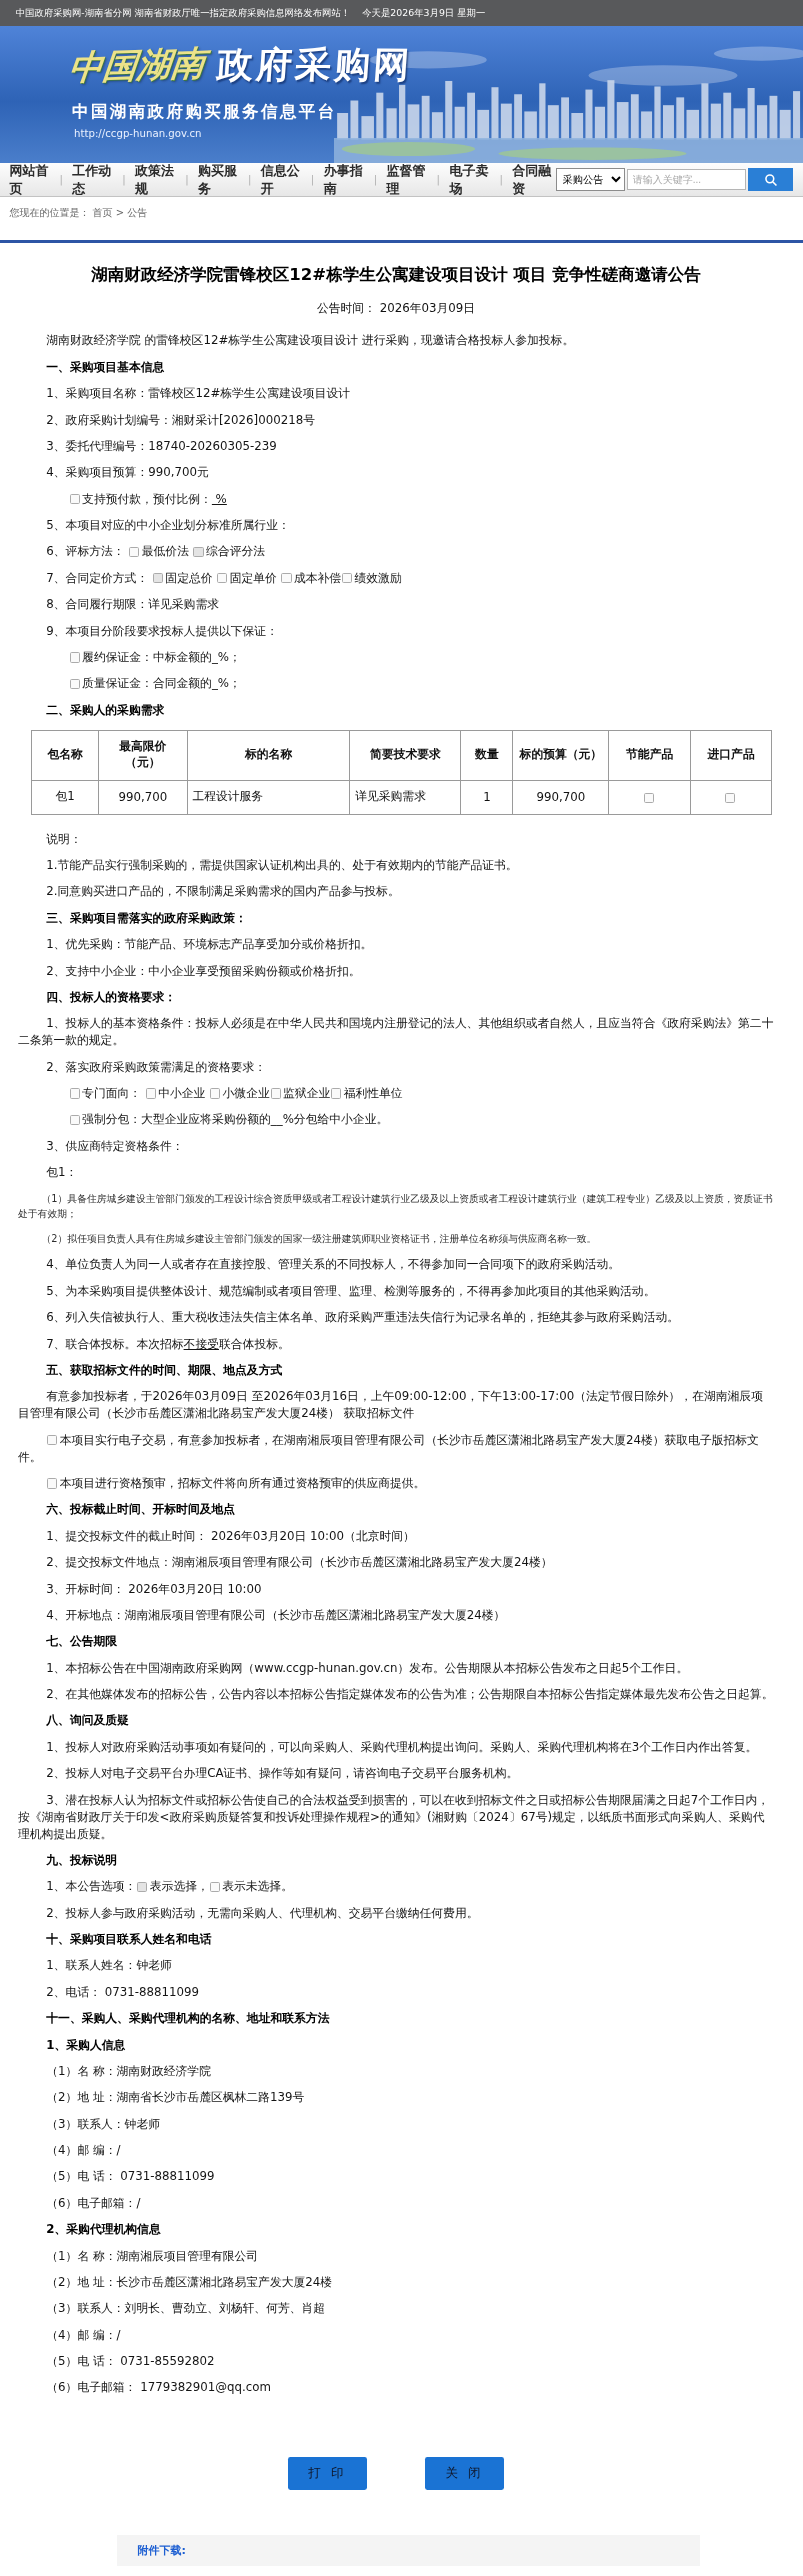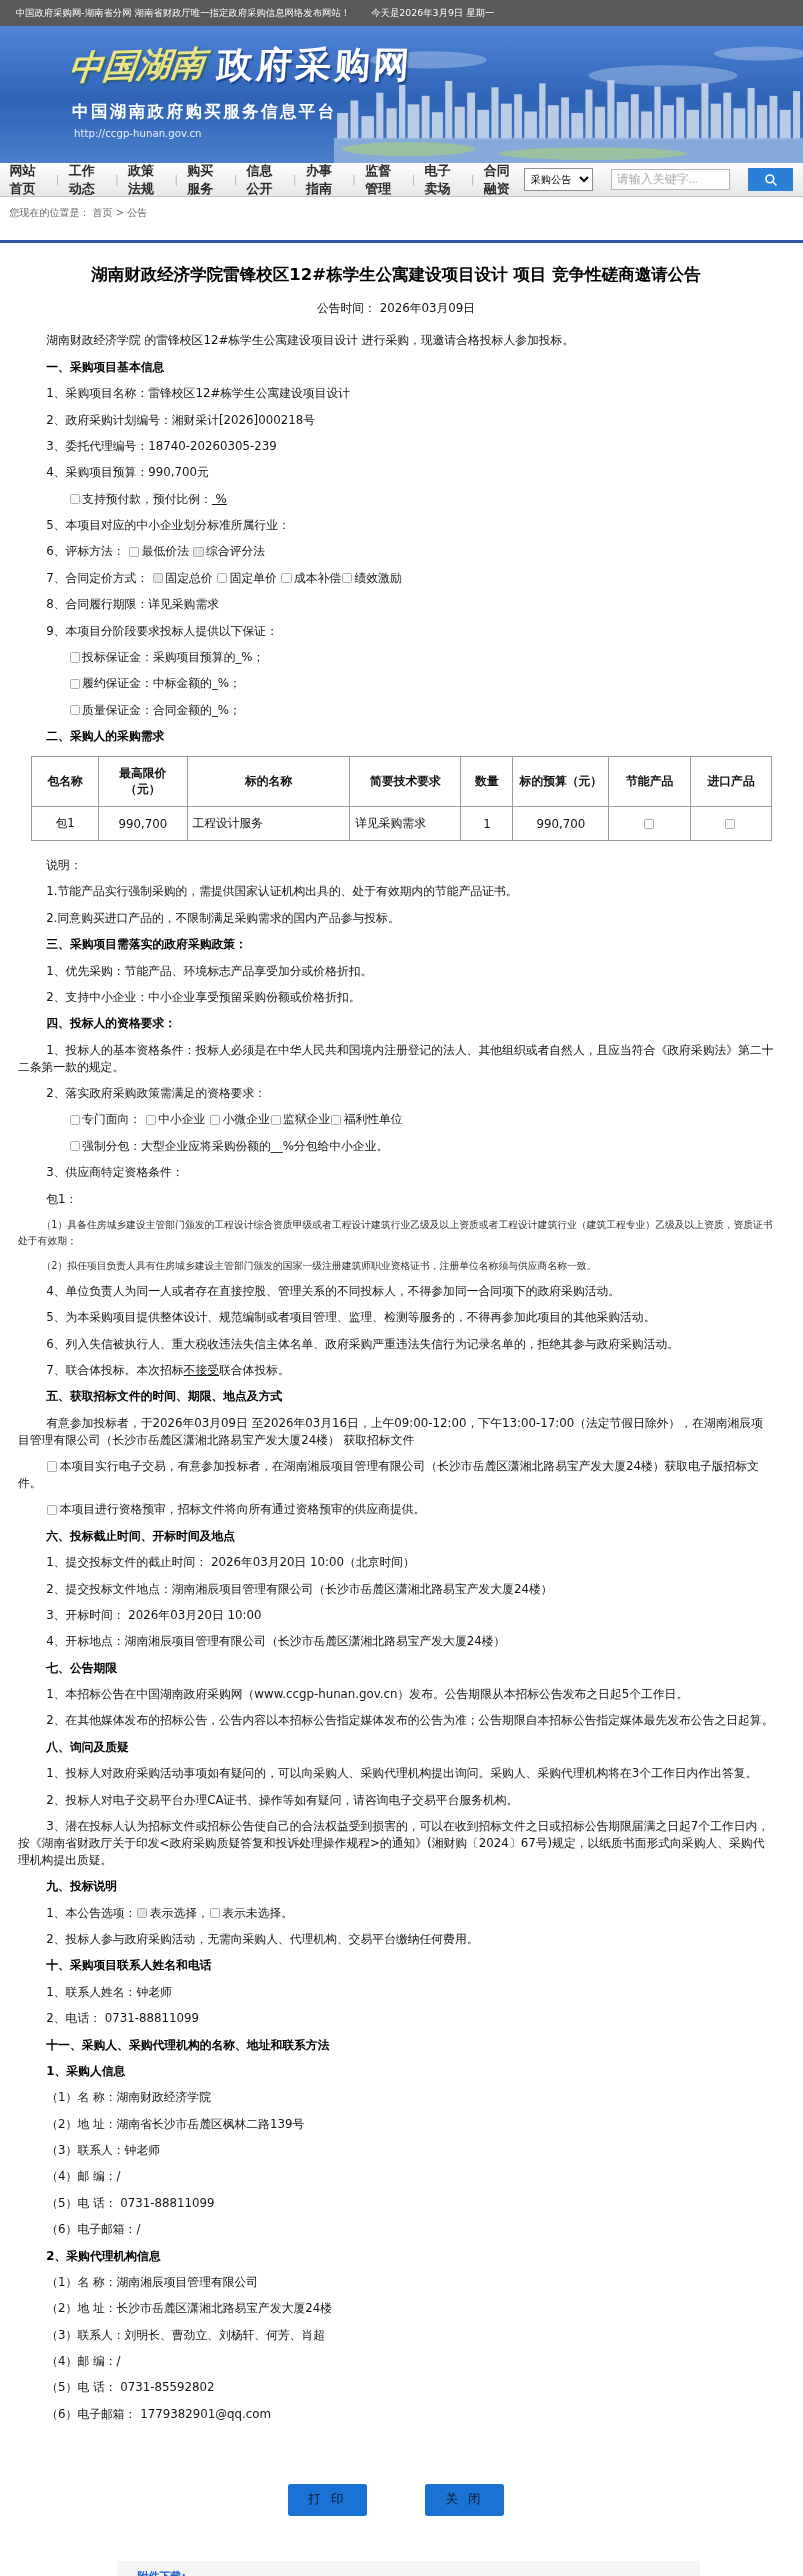--- a/index.html
+++ b/index.html
@@ -3,21 +3,21 @@
 <meta charset="utf-8">
 <style>
   * { box-sizing: border-box; }
   html,body { margin:0; padding:0; }
   body { width:804px; margin:0 auto; background:#fff; color:#1a1a1a;
          font-family:"DejaVu Sans","Liberation Sans",sans-serif; }
 
   
   .topbar { background:#58595b; color:#fff; font-size:9.4px; height:26px;
             display:flex; align-items:center; padding:0 15.7px; white-space:nowrap; }
-  .topbar .today { margin-left:21px; }
+  .topbar .today { margin-left:12px; }
 
   
   .header { position:relative; height:137px; overflow:hidden;
             background:linear-gradient(180deg,#4f83d8 0%, #2e63b6 55%, #4a7ecb 100%); }
   .skyline { position:absolute; right:0; bottom:0; width:470px; height:125px; }
   .logo-row { position:relative; margin:17px 0 0 69px; line-height:44px; white-space:nowrap; }
   .logo-script { font-family:"DejaVu Serif","Liberation Serif",serif; font-style:italic; font-weight:bold;
                  font-size:34px; color:#ece289; text-shadow:0.8px 0.8px 0 #3e7a3e, 1.6px 1.6px 2.4px rgba(0,0,0,.35);
                  display:inline-block; transform:rotate(-2deg) skewX(-8deg); margin-right:7.8px; }
   .logo-main { font-size:36px; font-weight:bold; color:#fff; letter-spacing:3.1px;
@@ -25,24 +25,24 @@
                text-shadow:1.6px 1.6px 1.6px rgba(10,35,90,.6); }
   .platform { position:relative; margin:6.3px 0 0 72px; color:#fff; font-size:16.5px; font-weight:bold; letter-spacing:2.4px; }
   .site-url { position:relative; margin:4.7px 0 0 74px; color:#eaf1ff; font-size:10.2px; cursor:pointer; }
 
   
   .navbar { height:34px; background:linear-gradient(#fdfdfd,#e7e7e7); border-bottom:0.8px solid #c3c3c3;
             display:flex; align-items:center; padding:0 11px 0 6.3px; }
   .nav-items { display:flex; align-items:center; flex:1; }
   .nav-item { font-size:13px; font-weight:bold; color:#2b2b2b; text-decoration:none; padding:0 3.1px; cursor:pointer; }
   .sep { color:#b0b0b0; padding:0 6.3px; font-size:10.2px; }
-  .search { display:flex; align-items:center; gap:18px; }
+  .search { display:flex; align-items:center; gap:2px; }
   .search select { height:23.5px; font-size:10.2px; border:0.8px solid #8c8c8c; background:#fff; padding:0 1.6px; width:69px;
                    font-family:inherit; }
-  .search input { height:21px; width:119px; border:0.8px solid #b5b5b5; padding:0 4.7px; font-size:12px; font-family:Liberation Serif, serif; }
+  .search input { height:21px; width:119px; border:0.8px solid #b5b5b5; padding:0 4.7px; font-size:10px; font-family:Liberation Sans, sans-serif; }
   .search input::placeholder { color:#a9a9a9; }
   .search-btn { height:23.5px; width:45px; background:#2a7fd6; border:none; display:flex; align-items:center;
                 justify-content:center; cursor:pointer; }
 
   
   .breadcrumb { font-size:10px; color:#666; padding:8.6px 0 20.4px 9.4px; }
   .breadcrumb a { color:#666; text-decoration:none; cursor:pointer; }
   .blue-rule { height:3.1px; background:#2d55a5; }
 
   
@@ -198,21 +198,20 @@
         <p class="p">1、采购项目名称：雷锋校区12#栋学生公寓建设项目设计</p>
         <p class="p">2、政府采购计划编号：湘财采计[2026]000218号</p>
         <p class="p">3、委托代理编号：18740-20260305-239</p>
         <p class="p">4、采购项目预算：990,700元</p>
         <p class="pi"><span class="cb"></span>支持预付款，预付比例：<span class="u"> % </span></p>
         <p class="p">5、本项目对应的中小企业划分标准所属行业：</p>
         <p class="p">6、评标方法： <span class="cb"></span>最低价法 <span class="cb on"></span>综合评分法</p>
         <p class="p">7、合同定价方式： <span class="cb on"></span>固定总价 <span class="cb"></span>固定单价 <span class="cb"></span>成本补偿<span class="cb"></span>绩效激励</p>
         <p class="p">8、合同履行期限：详见采购需求</p>
         <p class="p">9、本项目分阶段要求投标人提供以下保证：</p>
-        <p class="pi"><span class="cb"></span>投标保证金：采购项目预算的_%；</p>
         <p class="pi"><span class="cb"></span>履约保证金：中标金额的_%；</p>
         <p class="pi"><span class="cb"></span>质量保证金：合同金额的_%；</p>
         <p class="h">二、采购人的采购需求</p>
         <table class="req">
           <thead>
             <tr>
               <th style="width: 9%;">包名称</th>
               <th style="width: 12%;">最高限价（元）</th>
               <th style="width: 22%;">标的名称</th>
               <th style="width: 15%;">简要技术要求</th>

